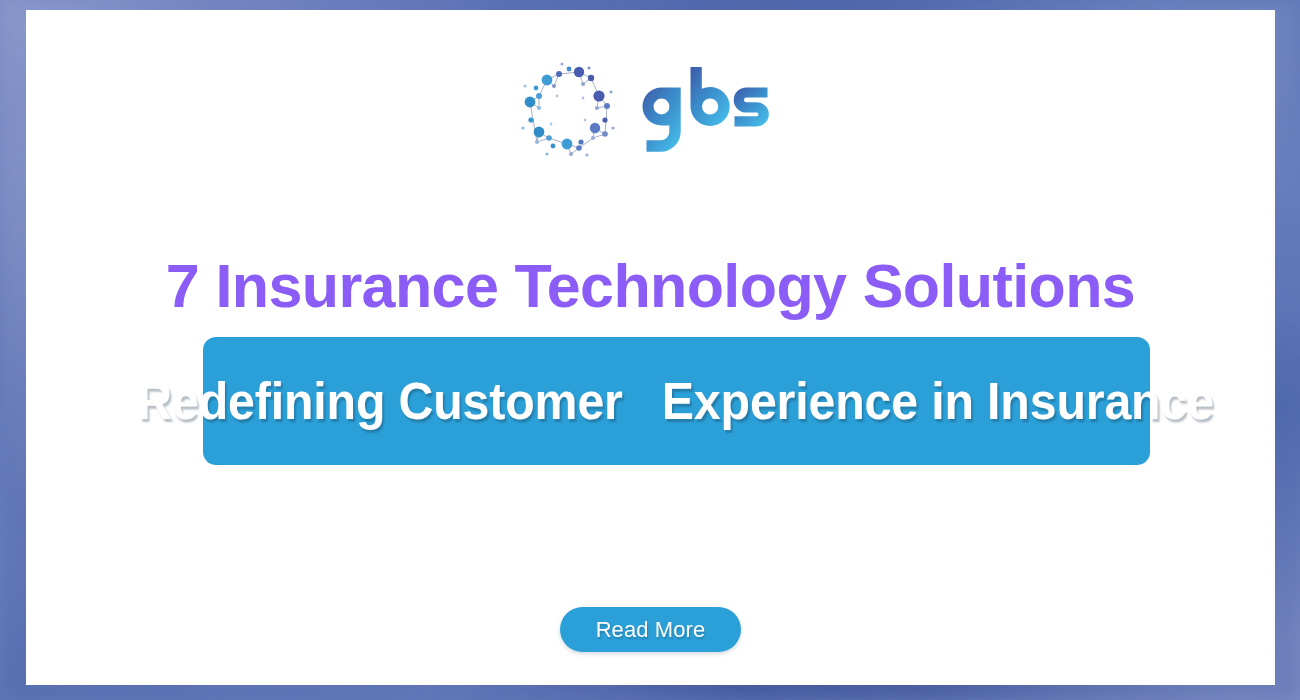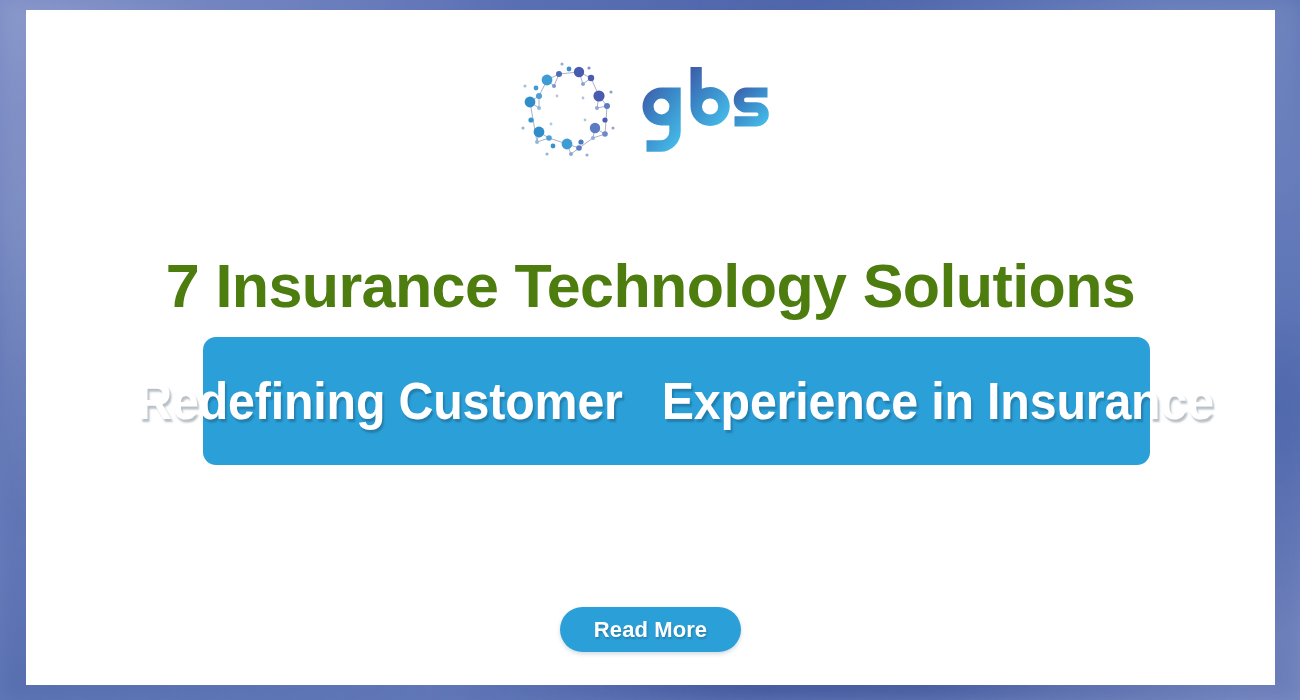--- a/index.html
+++ b/index.html
@@ -65,21 +65,21 @@
 
   
   .headline {
     position:absolute;
     left:0; right:0; top:240px;
     text-align:center;
     font-size:61px;
     font-weight:bold;
     line-height:72px;
     letter-spacing:-0.6px;
-    color:#4d7c0f;
+    color:#8b5cf6;
     white-space:nowrap;
   }
 
   
   .banner {
     position:absolute;
     left:177px; top:327px;
     width:947px; height:128px;
     background:#2ba0d8;
     border-radius:13px;
@@ -110,21 +110,21 @@
     display:inline-flex;
     align-items:center;
     justify-content:center;
     width:181px; height:45px;
     background:#2ba0d8;
     border:none;
     border-radius:23px;
     color:#ffffff;
     font-family:"Liberation Sans", sans-serif;
     font-size:22px;
-    font-weight:bold;
+    font-weight:normal;
     letter-spacing:0.1px;
     text-shadow:1px 2px 2px rgba(20,48,70,0.28);
     box-shadow:0 2px 4px rgba(30,70,100,0.20);
     cursor:pointer;
   }
 </style>
 </head>
 <body>
 
 <div class="backdrop"></div>

